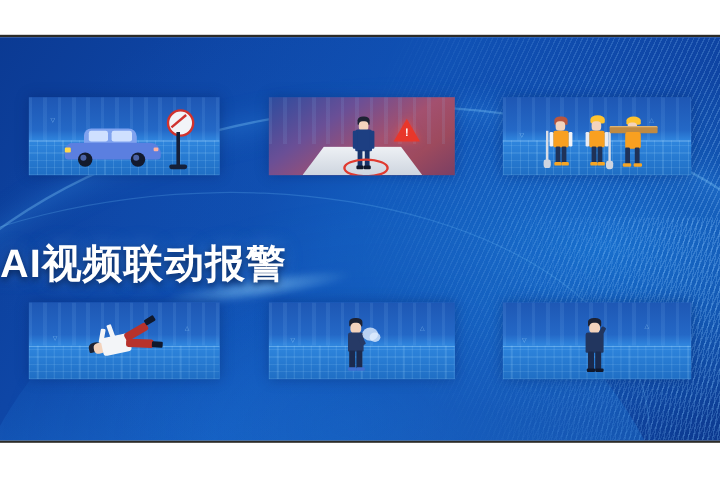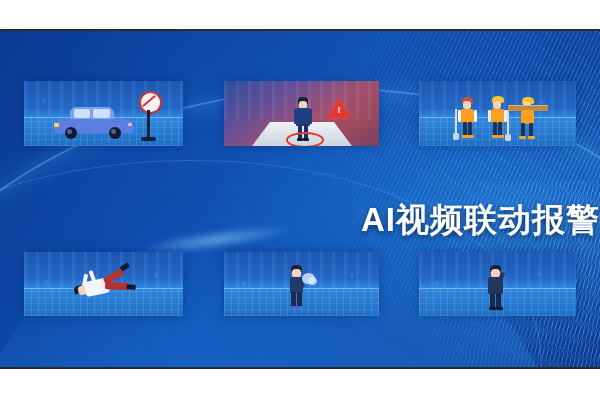--- a/index.html
+++ b/index.html
@@ -91,21 +91,21 @@
   .vest{position:absolute;background:#f9a020;border-radius:2px;}
   .helmet{position:absolute;background:#ffc32e;border-radius:50% 50% 18% 18%;}
   .shovel{position:absolute;background:#d9dde6;width:2px;}
   .shovel i{position:absolute;left:-2px;bottom:-5px;width:6px;height:7px;background:#cfd5e0;border-radius:2px 2px 40% 40%;}
   .plank{position:absolute;background:#c08a42;border-radius:1px;box-shadow:inset 0 1px 0 rgba(255,230,180,.45);}
 
   
   .smoke{position:absolute;background:rgba(225,238,255,.78);border-radius:50%;filter:blur(.6px);}
 
   
-  #title{position:absolute;left:0;top:167px;width:600px;text-align:right;
+  #title{position:absolute;left:0;top:167px;width:600px;text-align:left;
     font-size:33px;font-weight:bold;color:#ffffff;letter-spacing:1px;
     text-shadow:0 2px 6px rgba(4,26,70,.85), 0 0 16px rgba(120,195,255,.35);}
 </style>
 </head>
 <body>
 
 <div id="slide-frame">
 
   <div id="slide-top-rule"></div>
   <div id="slide-bottom-rule"></div>

